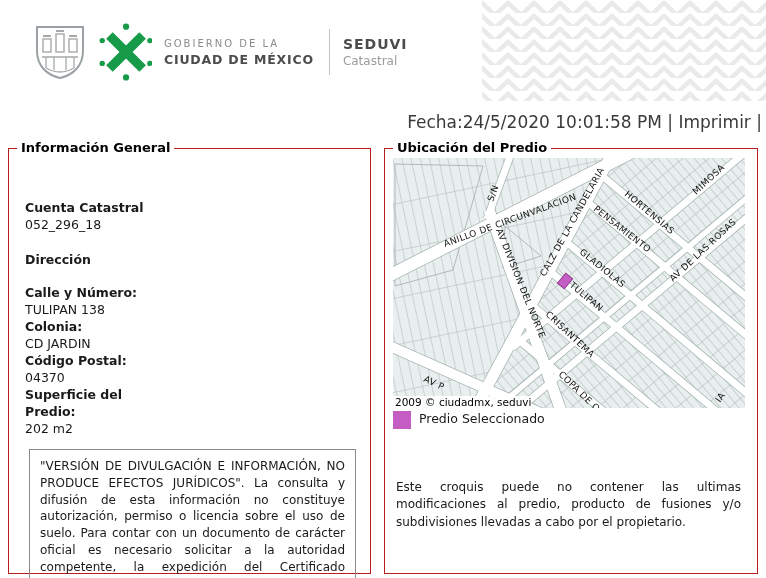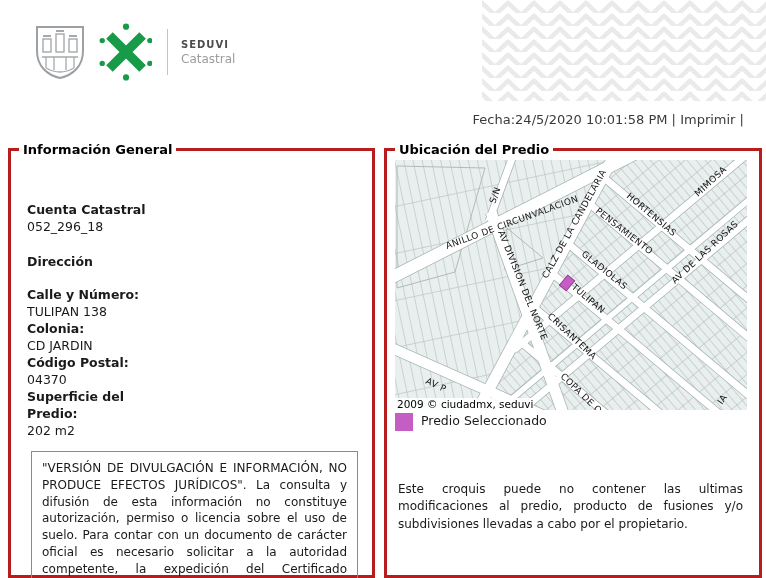--- a/index.html
+++ b/index.html
@@ -8,27 +8,27 @@
     background:#fff; font-family:"DejaVu Sans","Liberation Sans",sans-serif;
     color:#1a1a1a;
   }
   
   .chevron-bg { position:absolute; top:0; right:0; width:284px; height:101px; }
   .logo-bar { position:absolute; top:22px; left:34px; display:flex; align-items:center; height:60px; }
   .gob-text { margin-left:12px; }
   .gob-line1 { font-size:10px; letter-spacing:2px; color:#8b8b8b; margin-bottom:3px; white-space:nowrap; }
   .gob-line2 { font-size:12.5px; font-weight:bold; color:#4c4c4c; letter-spacing:0.8px; white-space:nowrap; }
   .logo-divider { width:1px; height:46px; background:#c4c4c4; margin:0 13px 0 15px; }
-  .brand-line1 { font-size:10px; font-weight:bold; color:#4c4c4c; letter-spacing:1px; }
+  .brand-line1 { font-size:14px; font-weight:bold; color:#4c4c4c; letter-spacing:1px; }
   .brand-line2 { font-size:12px; color:#9c9c9c; margin-top:2px; }
   
-  .date-line { position:absolute; top:112px; right:22px; font-size:13px; color:#3a3a3a; white-space:nowrap; }
+  .date-line { position:absolute; top:112px; right:4px; font-size:17px; color:#3a3a3a; white-space:nowrap; }
   .date-line a { color:#3a3a3a; text-decoration:none; }
   
-  .panel { position:absolute; border:3px solid #b91c1c; background:#fff; }
+  .panel { position:absolute; border:1px solid #b91c1c; background:#fff; }
   .panel-legend { position:absolute; top:-9px; left:8px; background:#fff; padding:0 4px;
                   font-weight:bold; font-size:13px; color:#000; white-space:nowrap; }
   #panel-info { left:8px;   top:148px; width:361px; height:424px; }
   #panel-map  { left:384px; top:148px; width:372px; height:424px; }
   
   .rows { position:absolute; left:16px; top:50px; right:8px; font-size:12.5px; }
   .row { display:flex; line-height:17px;flex-direction:column; }
   .row .lbl { width:131px; font-weight:bold; flex:0 0 auto; }
   .row .val { font-weight:normal; white-space:nowrap; }
   .row-cuenta { margin-bottom:18px; }
@@ -75,20 +75,24 @@
     </g>
     <g fill="#189b49">
       <circle cx="27" cy="3.5" r="3"></circle>
       <circle cx="27" cy="52.5" r="3"></circle>
       <circle cx="4" cy="17" r="2.6"></circle>
       <circle cx="4" cy="39" r="2.6"></circle>
       <circle cx="50" cy="17" r="2.6"></circle>
       <circle cx="50" cy="39" r="2.6"></circle>
     </g>
   </svg>
+  <div class="gob-text">
+    <div class="gob-line1">GOBIERNO DE LA</div>
+    <div class="gob-line2">CIUDAD DE MÉXICO</div>
+  </div>
   <div class="logo-divider"></div>
   <div>
     <div class="brand-line1">SEDUVI</div>
     <div class="brand-line2">Catastral</div>
   </div>
 </div>
 
 <div class="date-line">
   <span>Fecha:24/5/2020 10:01:58 PM</span>
   <span>|</span>

